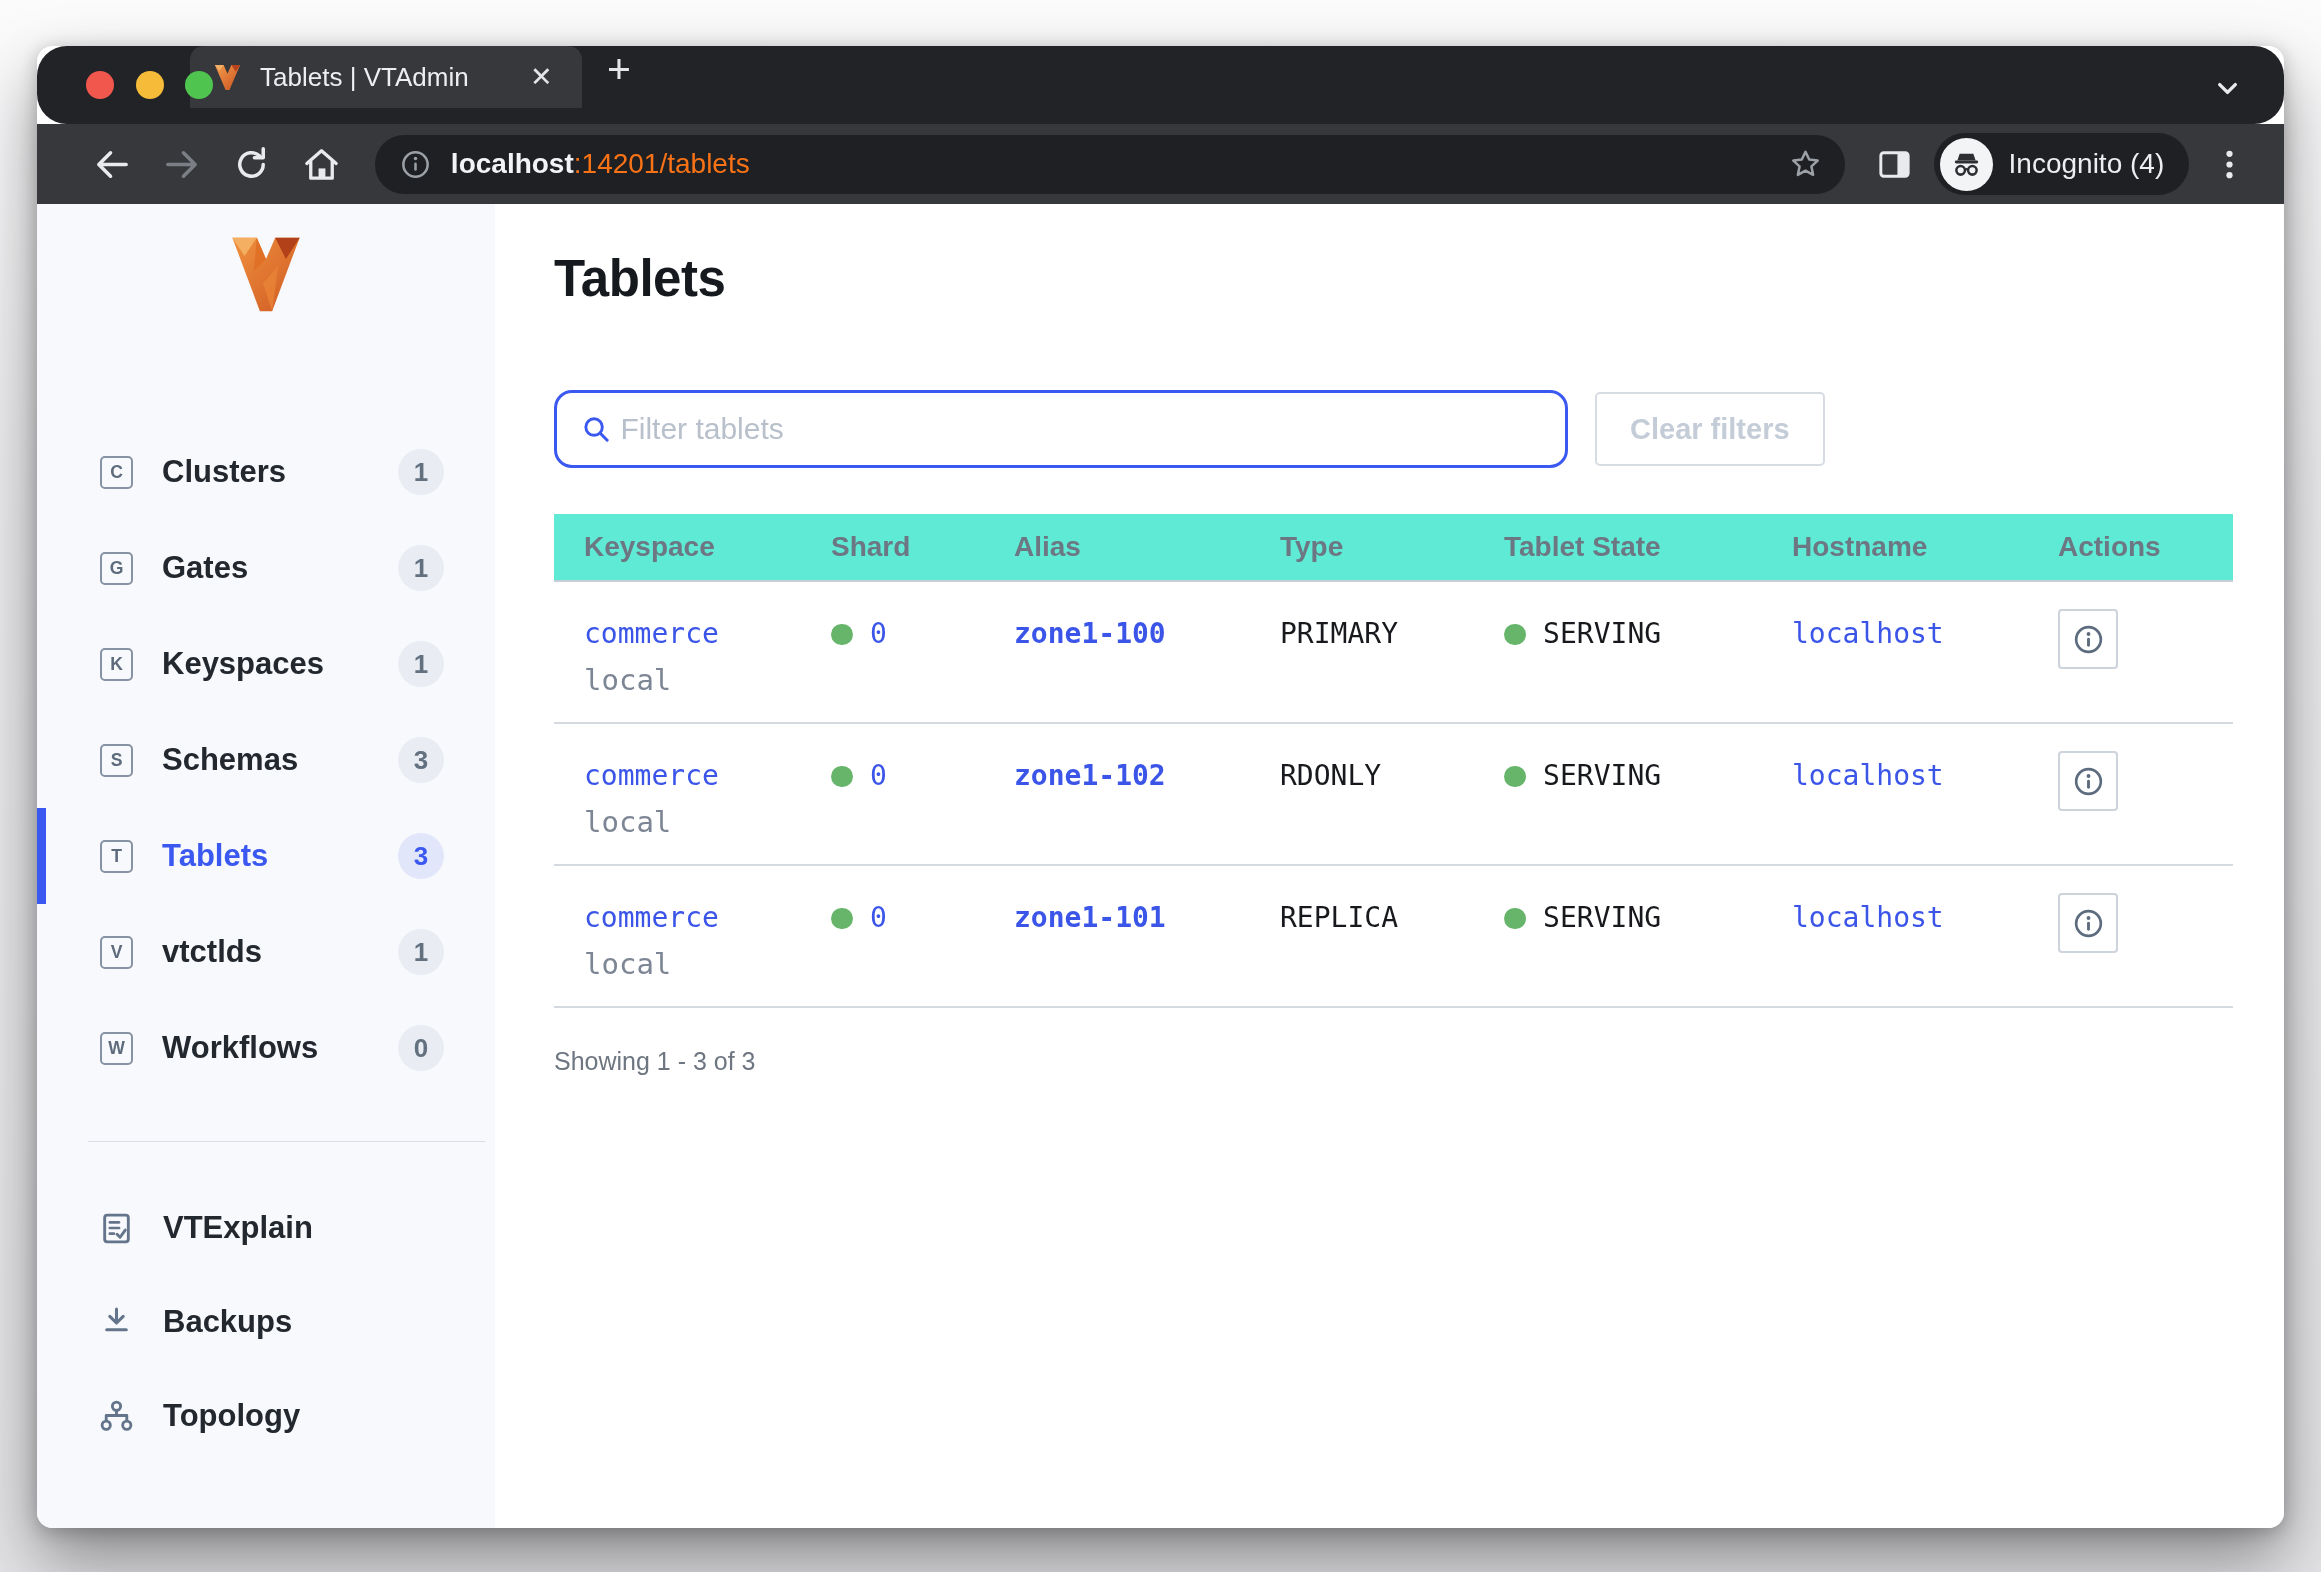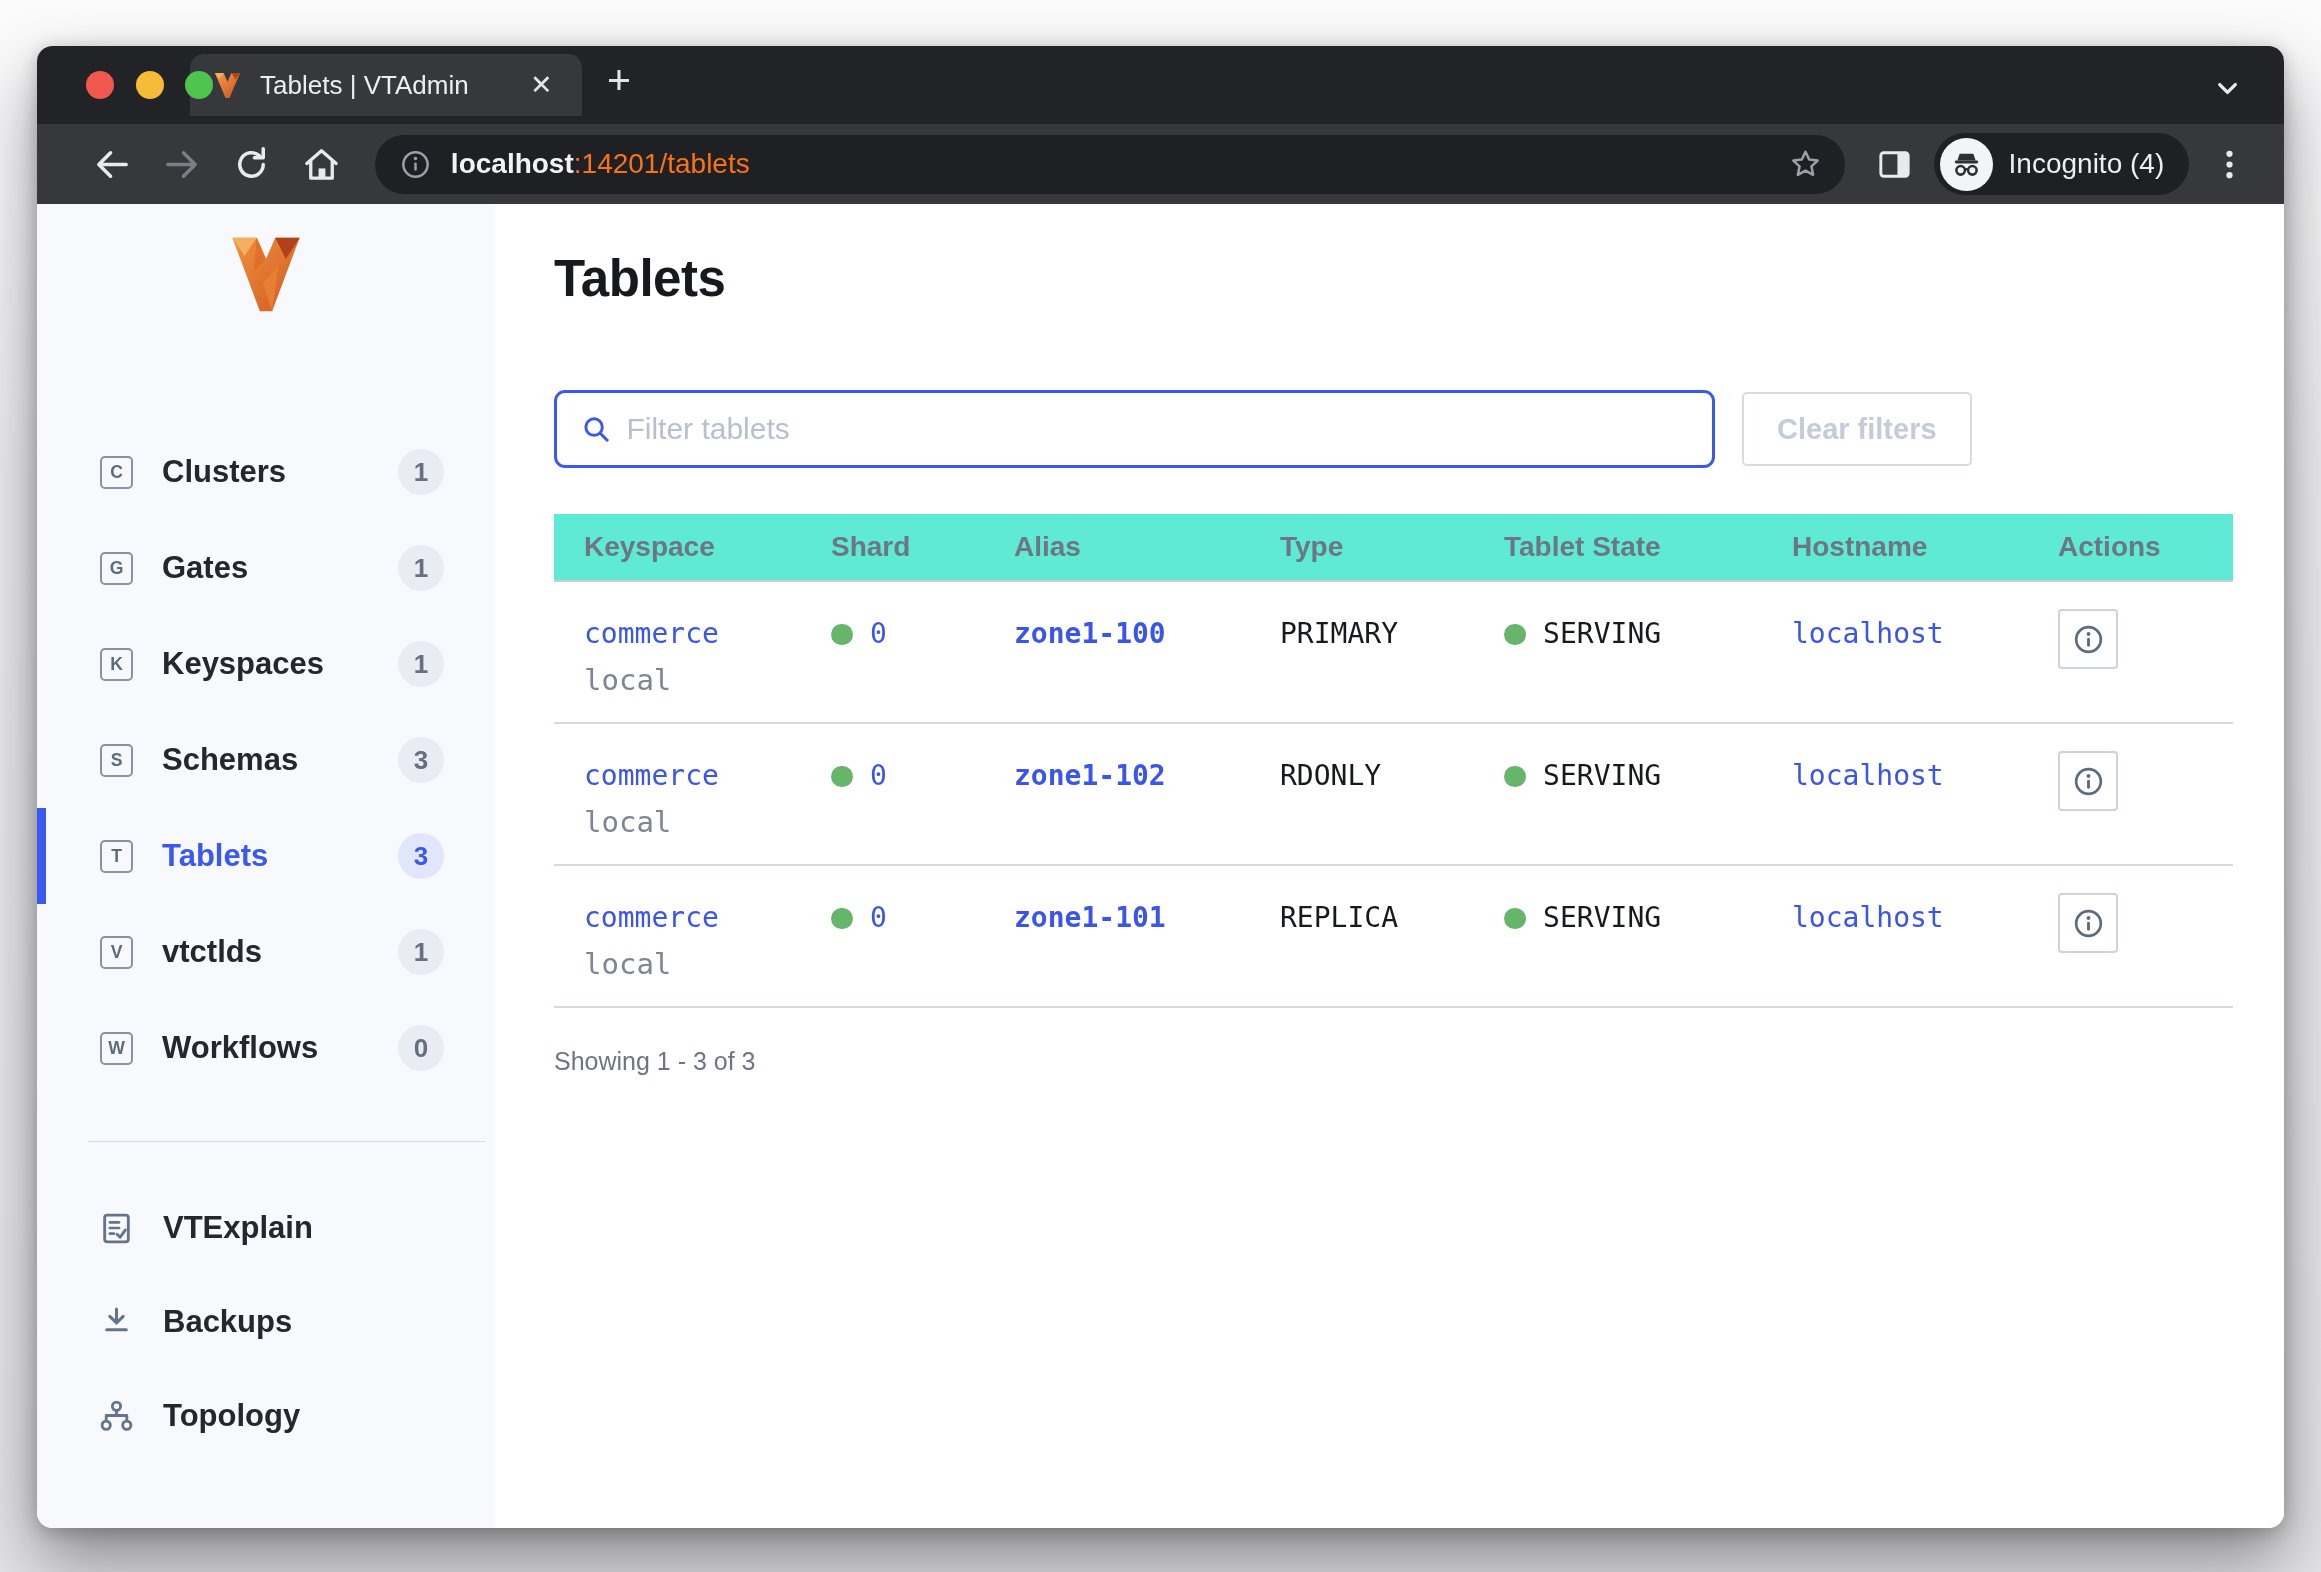--- a/index.html
+++ b/index.html
@@ -12,21 +12,21 @@
 
   
   .window {
     position:absolute; left:37px; top:46px; width:2247px; height:1482px;
     border-radius:15.6px; overflow:hidden; background:#fff;
     box-shadow:0 33px 68px rgba(0,0,0,.40), 0 3.9px 17.6px rgba(0,0,0,.22);
     display:flex; flex-direction:column;
   }
 
   
-  .tabstrip { height:78px; background:#222327; display:flex; align-items:center; flex:0 0 auto; position:relative; }
+  .tabstrip { height:78px; background:#222327; display:flex; align-items:flex-start; flex:0 0 auto; position:relative;border-radius:30px; }
   .traffic { position:absolute; left:49px; top:25px; display:flex; gap:21.5px; }
   .traffic span { width:28px; height:28px; border-radius:50%; display:block; }
   .tl-red   { background:#f2574e; }
   .tl-yellow{ background:#f6bb38; }
   .tl-green { background:#4fc550; }
   .tab {
     margin-left:153px; width:392px; height:62px; background:#37383c;
     border-radius:13.7px 13.7px 0 0; display:flex; align-items:center; padding:0 21.5px;
   }
   .tab-title { color:#eceef1; font-size:26px; margin-left:17.6px; white-space:nowrap; flex:1; }
@@ -74,22 +74,22 @@
   .side-divider { height:1px; background:#d9dee4; margin:45px 9.8px 39px 51px; }
   .tool-item { height:94px; display:flex; align-items:center; padding:0 51px 0 60px; cursor:pointer; }
   .tool-item .t-ic { width:39px; display:flex; justify-content:center; flex:0 0 auto; }
   .tool-item .lbl { margin-left:27px; font-size:31px; font-weight:700; color:#23282f; }
 
   
   .main { flex:1; background:#fff; padding:45px 51px 0 59px; min-width:0; }
   .page-title { font-size:51px; font-weight:700; color:#16191d; letter-spacing:-0.5px; }
   .filter-row { margin-top:82px; display:flex; align-items:center; }
   .filter-box {
-    width:1161px; height:78px; border:3.9px solid #3b58f0; border-radius:11px; background:#fff;
-    display:flex; align-items:center; padding:0 23.4px; gap:13px;
+    width:1014px; height:78px; border:3.9px solid #3b58f0; border-radius:18px; background:#fff;
+    display:flex; align-items:center; padding:0 23.4px; gap:7px;
   }
   .filter-box input {
     border:none; outline:none; flex:1; font-size:30px; color:#2a2f36; background:transparent;
     font-family:"Liberation Sans", sans-serif;
   }
   .filter-box input::placeholder { color:#b7c0cb; }
   .clear-btn {
     margin-left:27px; height:74px; padding:0 33px; border:2px solid #d7dce3; border-radius:5px;
     background:#fff; color:#c3ccd7; font-size:29px; font-weight:700;
     font-family:"Liberation Sans", sans-serif; cursor:default;

